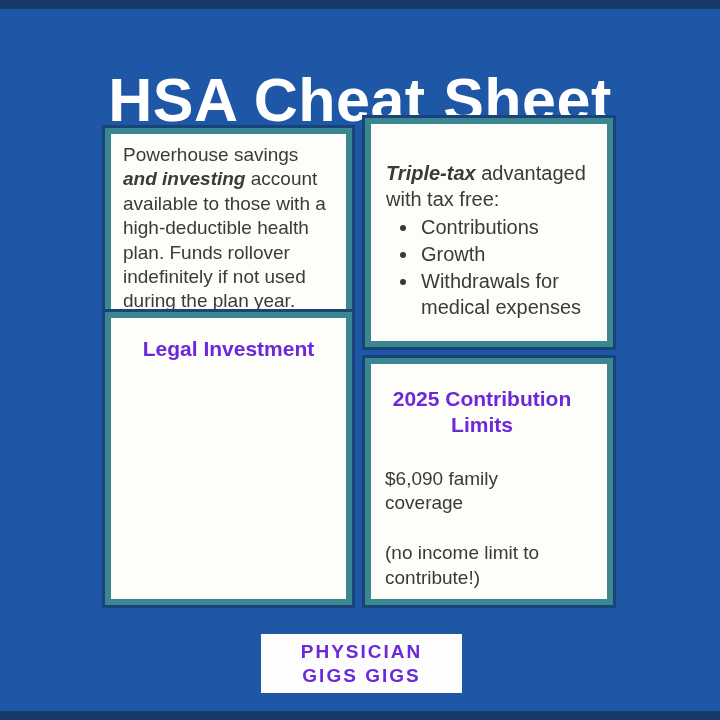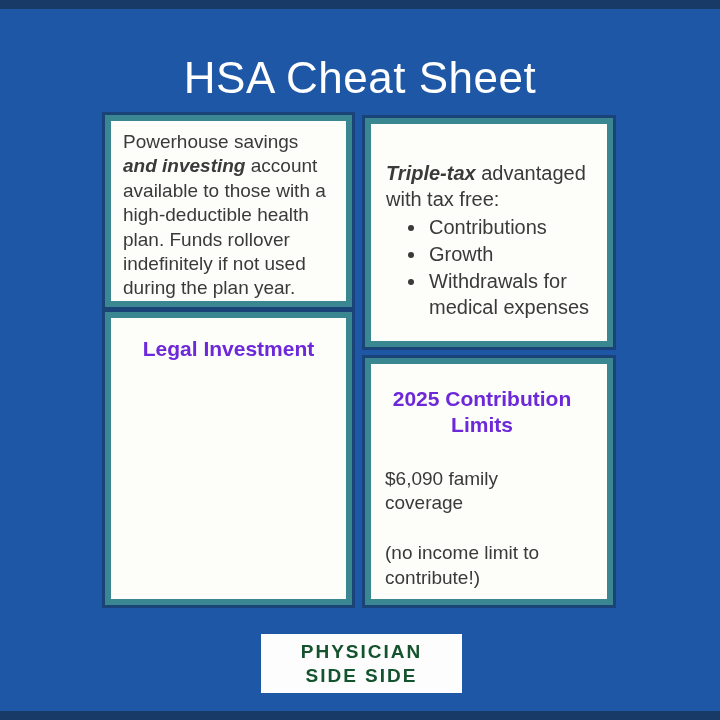--- a/index.html
+++ b/index.html
@@ -25,36 +25,36 @@
   .edge-band.top { top: 0; }
   .edge-band.bottom { bottom: 0; }
 
   .page-title {
     position: absolute;
     top: 24px;
     left: 0;
     width: 720px;
     text-align: center;
     color: #ffffff;
-    font-size: 44px;
-    font-weight: normal;
+    font-size: 61px;
+    font-weight: bold;
     letter-spacing: 0.5px;
     line-height: 1.15;
   }
 
   .card {
     position: absolute;
     box-sizing: border-box;
     background: #fdfdfa;
     border: 6px solid #3a8791;
     box-shadow: 0 0 0 3px #1a4377;
     color: #3a3a3a;
   }
   .card-overview {
-    left: 105px; top: 115px;
+    left: 105px; top: 128px;
     width: 247px; height: 192px;
     padding: 9px 9px 6px 12px;
     font-size: 19px;
     line-height: 1.285;
     text-align: left;
   }
   .card-tripletax {
     left: 365px; top: 118px;
     width: 248px; height: 229px;
     padding: 36px 10px 10px 15px;
@@ -88,38 +88,38 @@
     font-size: 21px;
     line-height: 1.25;
     color: #6d28d9;
     text-align: center;
   }
   .bullet-list {
     margin: 2px 0 0 0;
     padding-left: 33px;
   }
   .bullet-list li {
-    margin: 0 0 1px 8px;
+    margin: 0 0 1px 0;
     padding-left: 2px;
   }
   .spacer-sm { height: 20px; }
   .limits-lines { margin-top: 28px; }
   .limits-note { margin-top: 25px; }
 
   .logo-box {
     position: absolute;
     left: 261px; top: 634px;
     width: 201px; height: 59px;
     box-sizing: border-box;
     background: #fdfdfd;
     display: flex;
     flex-direction: column;
     align-items: center;
     justify-content: center;
-    color: #14532d;
+    color: #6d28d9;
     font-weight: bold;
     font-size: 19px;
     letter-spacing: 2px;
     line-height: 1.25;
   }
 </style>
 </head>
 <body>
 
 <div class="edge-band top"></div>
@@ -151,14 +151,14 @@
   <span class="card-title">2025 Contribution</span>
   <span class="card-title">Limits</span>
   <div class="limits-lines">
     <div>$6,090 family coverage</div>
   </div>
   <div class="limits-note">(no income limit to contribute!)</div>
 </div>
 
 <div class="logo-box">
   <span>PHYSICIAN</span>
-  <span>SIDE SIDE</span>
+  <span>GIGS GIGS</span>
 </div>
 
 </body></html>

